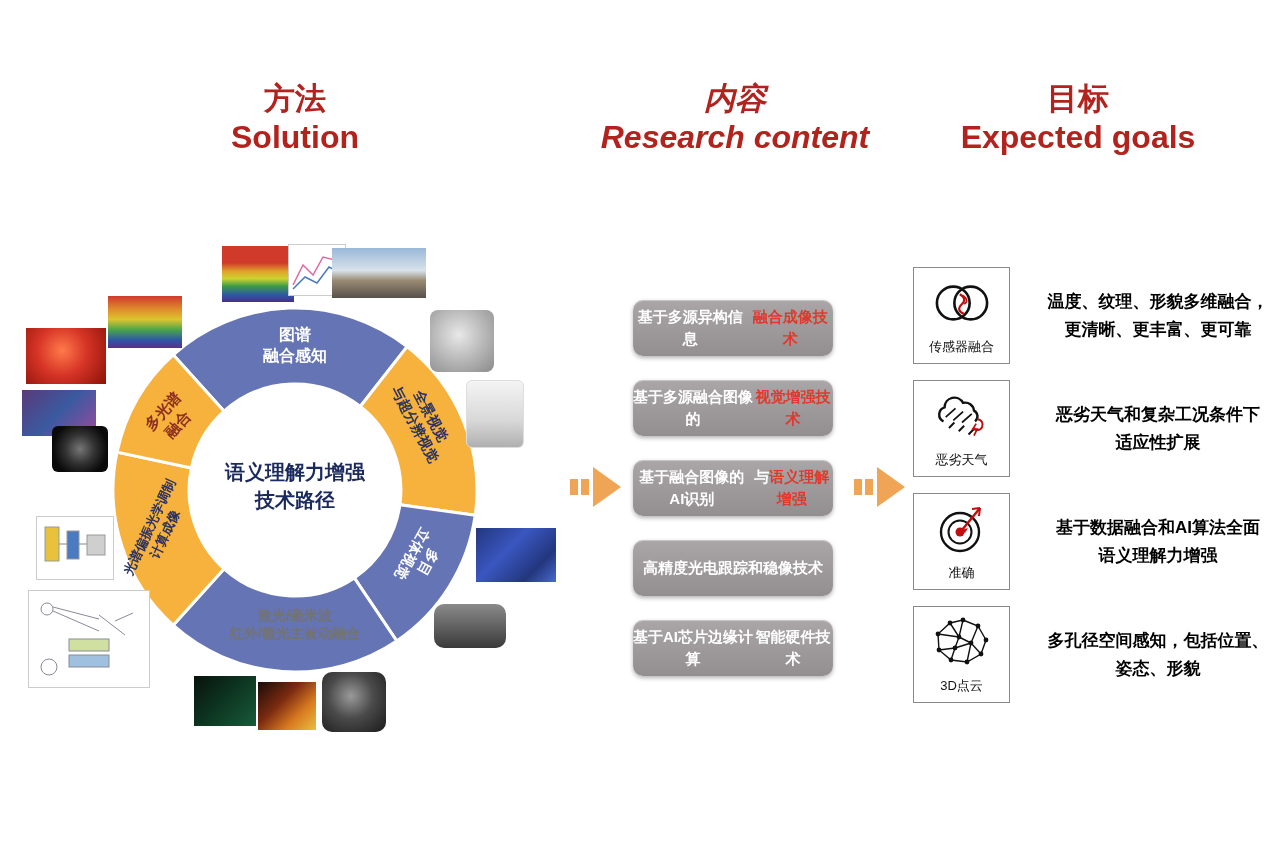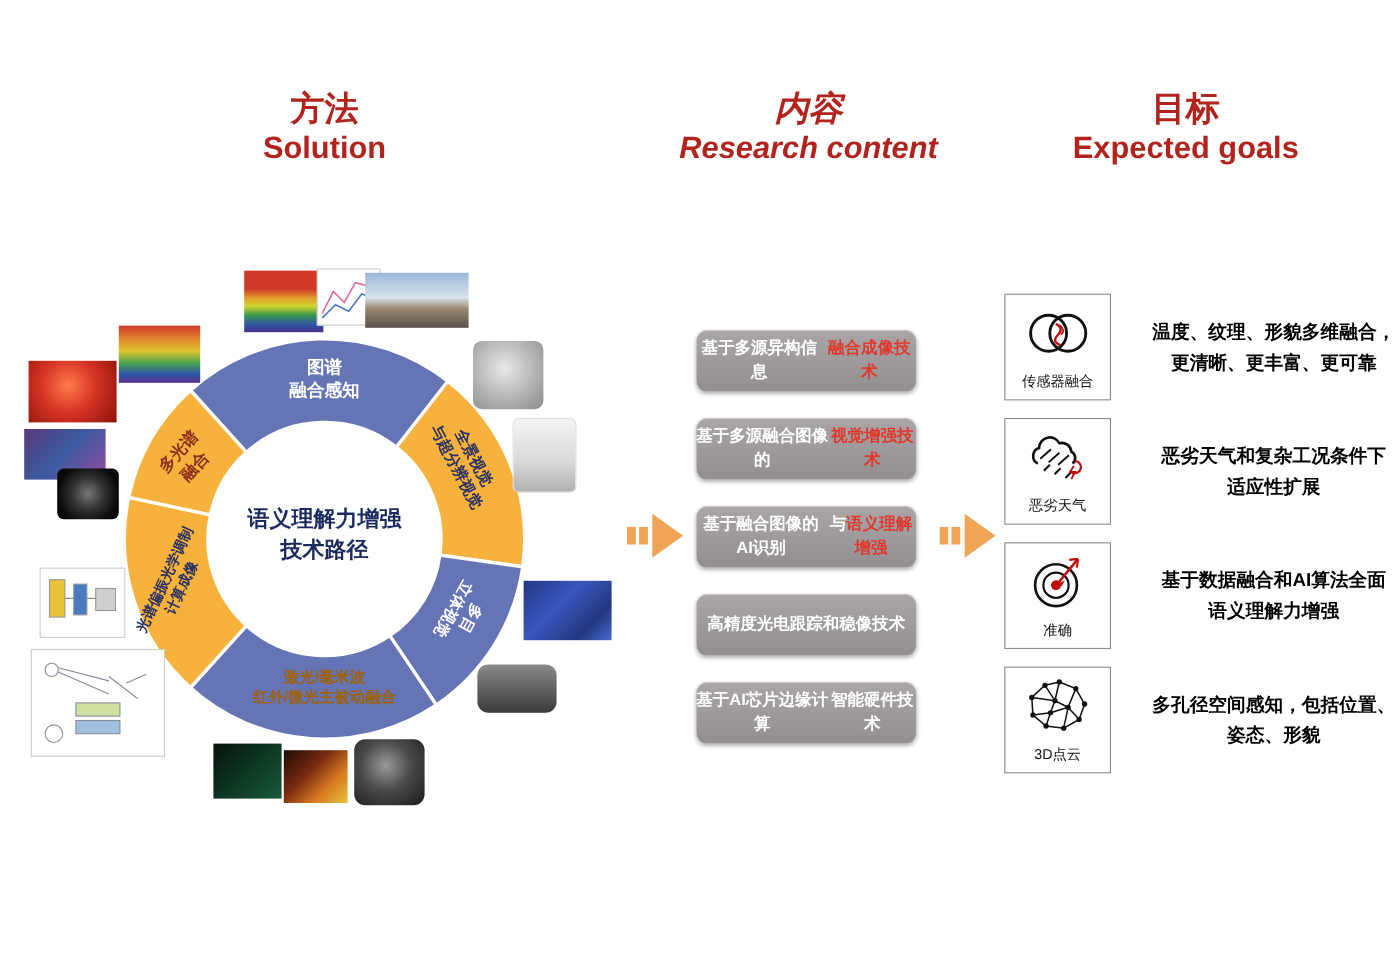--- a/index.html
+++ b/index.html
@@ -2,21 +2,21 @@
 <html><head>
 <meta charset="utf-8">
 <style>
   html,body{margin:0;padding:0;background:#fff;}
   #stage{position:relative;width:1268px;height:866px;background:#fff;overflow:hidden;
          font-family:"Liberation Sans","DejaVu Sans",sans-serif;}
 
   
   .hdr{position:absolute;text-align:center;color:#b2231d;font-weight:bold;}
   .hdr .zh{font-size:31px;line-height:1.2;text-align:center;}
-  .hdr .en{font-size:28px;line-height:1.25;}
+  .hdr .en{font-size:32px;line-height:1.25;}
 
   
   #donut-svg{position:absolute;left:105px;top:300px;z-index:1;}
   .seg-label{position:absolute;z-index:3;text-align:center;font-weight:bold;line-height:1.3;}
   .center-label{position:absolute;left:195px;top:458px;width:200px;z-index:3;text-align:center;
                 font-weight:bold;font-size:20px;line-height:1.4;color:#1b2a5e;}
 
   
   .thumb{position:absolute;z-index:2;}
   .t-rainbow{background:linear-gradient(180deg,#cf3a2e 0%,#e08a2c 25%,#ddc42f 45%,#4aa54a 65%,#2e55a8 85%,#5a2e8a 100%);}
@@ -90,21 +90,21 @@
     <div>融合感知</div>
   </div>
   <div class="seg-label" style="left:348px;top:402px;width:150px;color:#2a3263;font-size:14px;transform:rotate(62deg);">
     <div>全景视觉</div>
     <div>与超分辨视觉</div>
   </div>
   <div class="seg-label" style="left:350px;top:540px;width:140px;color:#fff;font-size:14px;transform:rotate(119deg);">
     <div>多目</div>
     <div>立体视觉</div>
   </div>
-  <div class="seg-label" style="left:185px;top:606px;width:220px;color:#a16207;font-size:14px;">
+  <div class="seg-label" style="left:185px;top:606px;width:220px;color:#737373;font-size:14px;">
     <div>激光/毫米波</div>
     <div>红外/微光主被动融合</div>
   </div>
   <div class="seg-label" style="left:83px;top:514px;width:150px;color:#2a3263;font-size:13px;transform:rotate(-65deg);">
     <div>光谱偏振光学调制</div>
     <div>计算成像</div>
   </div>
   <div class="seg-label" style="left:110px;top:398px;width:120px;color:#8c2f20;font-size:15px;transform:rotate(-48deg);">
     <div>多光谱</div>
     <div>融合</div>

